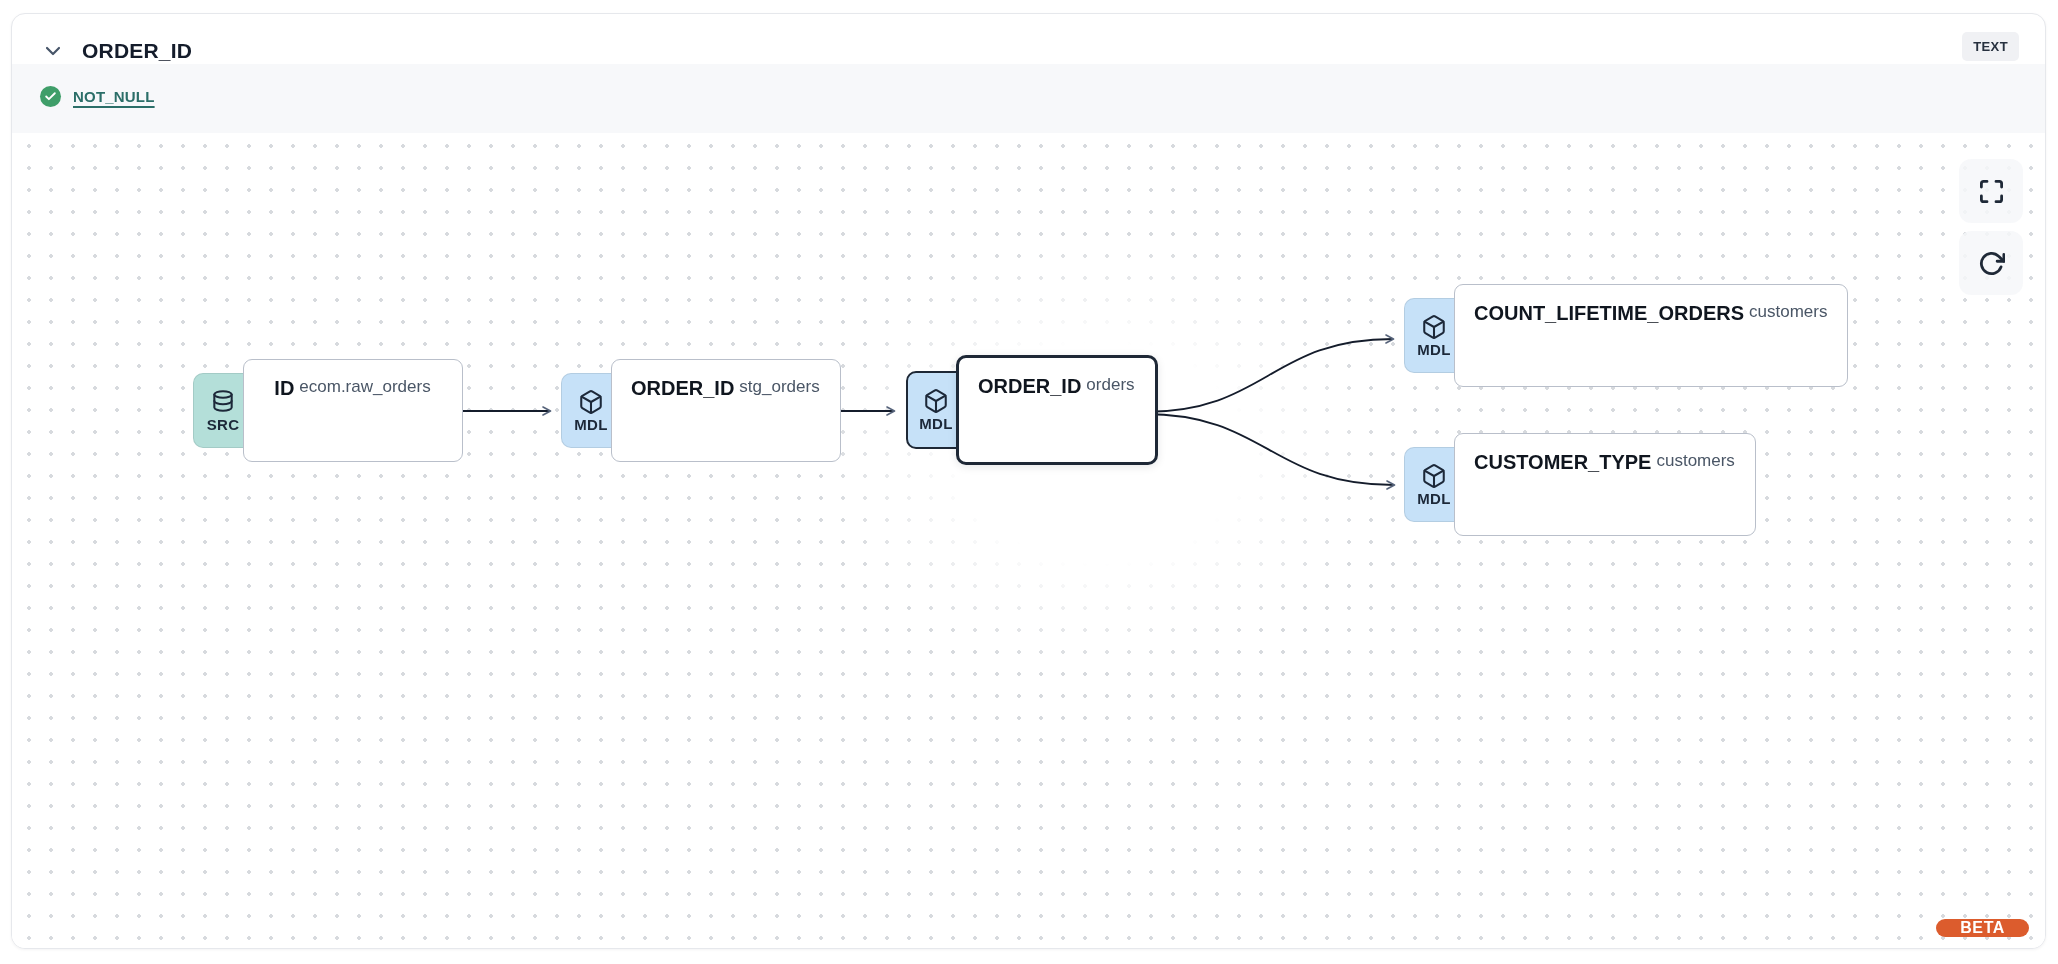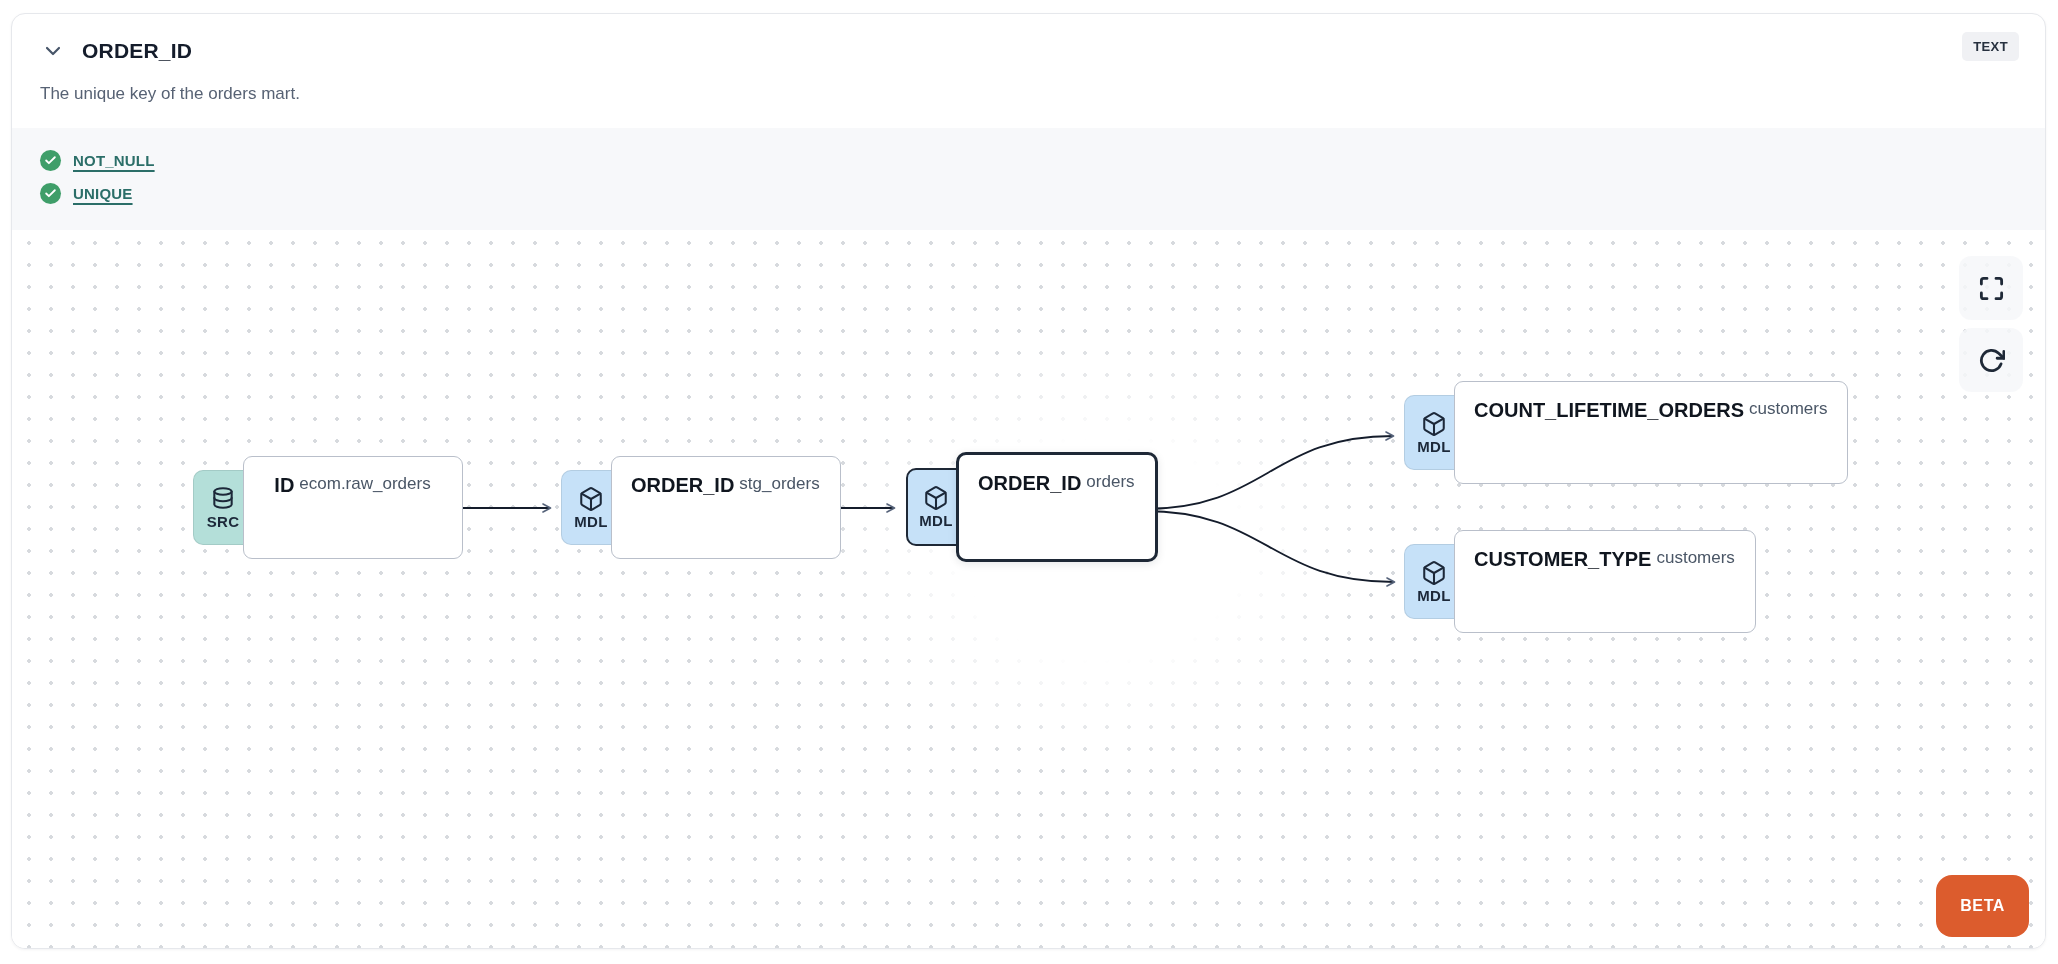--- a/index.html
+++ b/index.html
@@ -142,58 +142,49 @@
     background: rgba(246,247,249,0.85);
     border: none; cursor: pointer;
     display: flex; align-items: center; justify-content: center;
     color: #1f2937;
   }
   .beta-badge {
     position: absolute; right: 16px; bottom: 11px; z-index: 4;
     background: var(--accent-orange, #dc5c2d);
     color: #ffffff;
     font-size: 16px; font-weight: 700; letter-spacing: 0.6px;
-    padding: 22px 24px; border-radius: 16px;
+    padding: 0 24px; border-radius: 16px;
   }
 </style>
 </head>
 <body>
 
 <div class="card">
 
   <div class="hdr">
     <span class="chev-btn">
       <span style="display:flex">
         <svg width="24" height="24" viewBox="0 0 24 24" fill="none" stroke="currentColor" stroke-width="2.2" stroke-linecap="round" stroke-linejoin="round">
             <polyline points="6 9 12 15 18 9"></polyline>
           </svg>
       </span>
     </span>
     <span class="hdr-title">ORDER_ID</span>
     <span class="type-badge">TEXT</span>
   </div>
 
-  <div class="desc">The unique key of the orders mart.</div>
 
   <div class="tests">
     <div class="test-row">
       <span class="check-circle">
         <svg width="13" height="13" viewBox="0 0 24 24" fill="none" stroke="#ffffff" stroke-width="3.4" stroke-linecap="round" stroke-linejoin="round">
             <polyline points="20 6 9 17 4 12"></polyline>
           </svg>
       </span>
       <a class="test-link">NOT_NULL</a>
-    </div>
-    <div class="test-row">
-      <span class="check-circle">
-        <svg width="13" height="13" viewBox="0 0 24 24" fill="none" stroke="#ffffff" stroke-width="3.4" stroke-linecap="round" stroke-linejoin="round">
-            <polyline points="20 6 9 17 4 12"></polyline>
-          </svg>
-      </span>
-      <a class="test-link">UNIQUE</a>
     </div>
   </div>
 
   <div class="canvas">
     <div class="glow"></div>
 
     <svg class="edges" width="2035" height="677" viewBox="0 0 2035 677">
       <defs>
         <marker id="arrow" markerWidth="11" markerHeight="11" refX="8" refY="5" orient="auto" markerUnits="userSpaceOnUse">
           <path d="M1,1 L8.5,5 L1,9" fill="none" stroke="#56637a" stroke-width="1.6" stroke-linecap="round" stroke-linejoin="round"></path>

